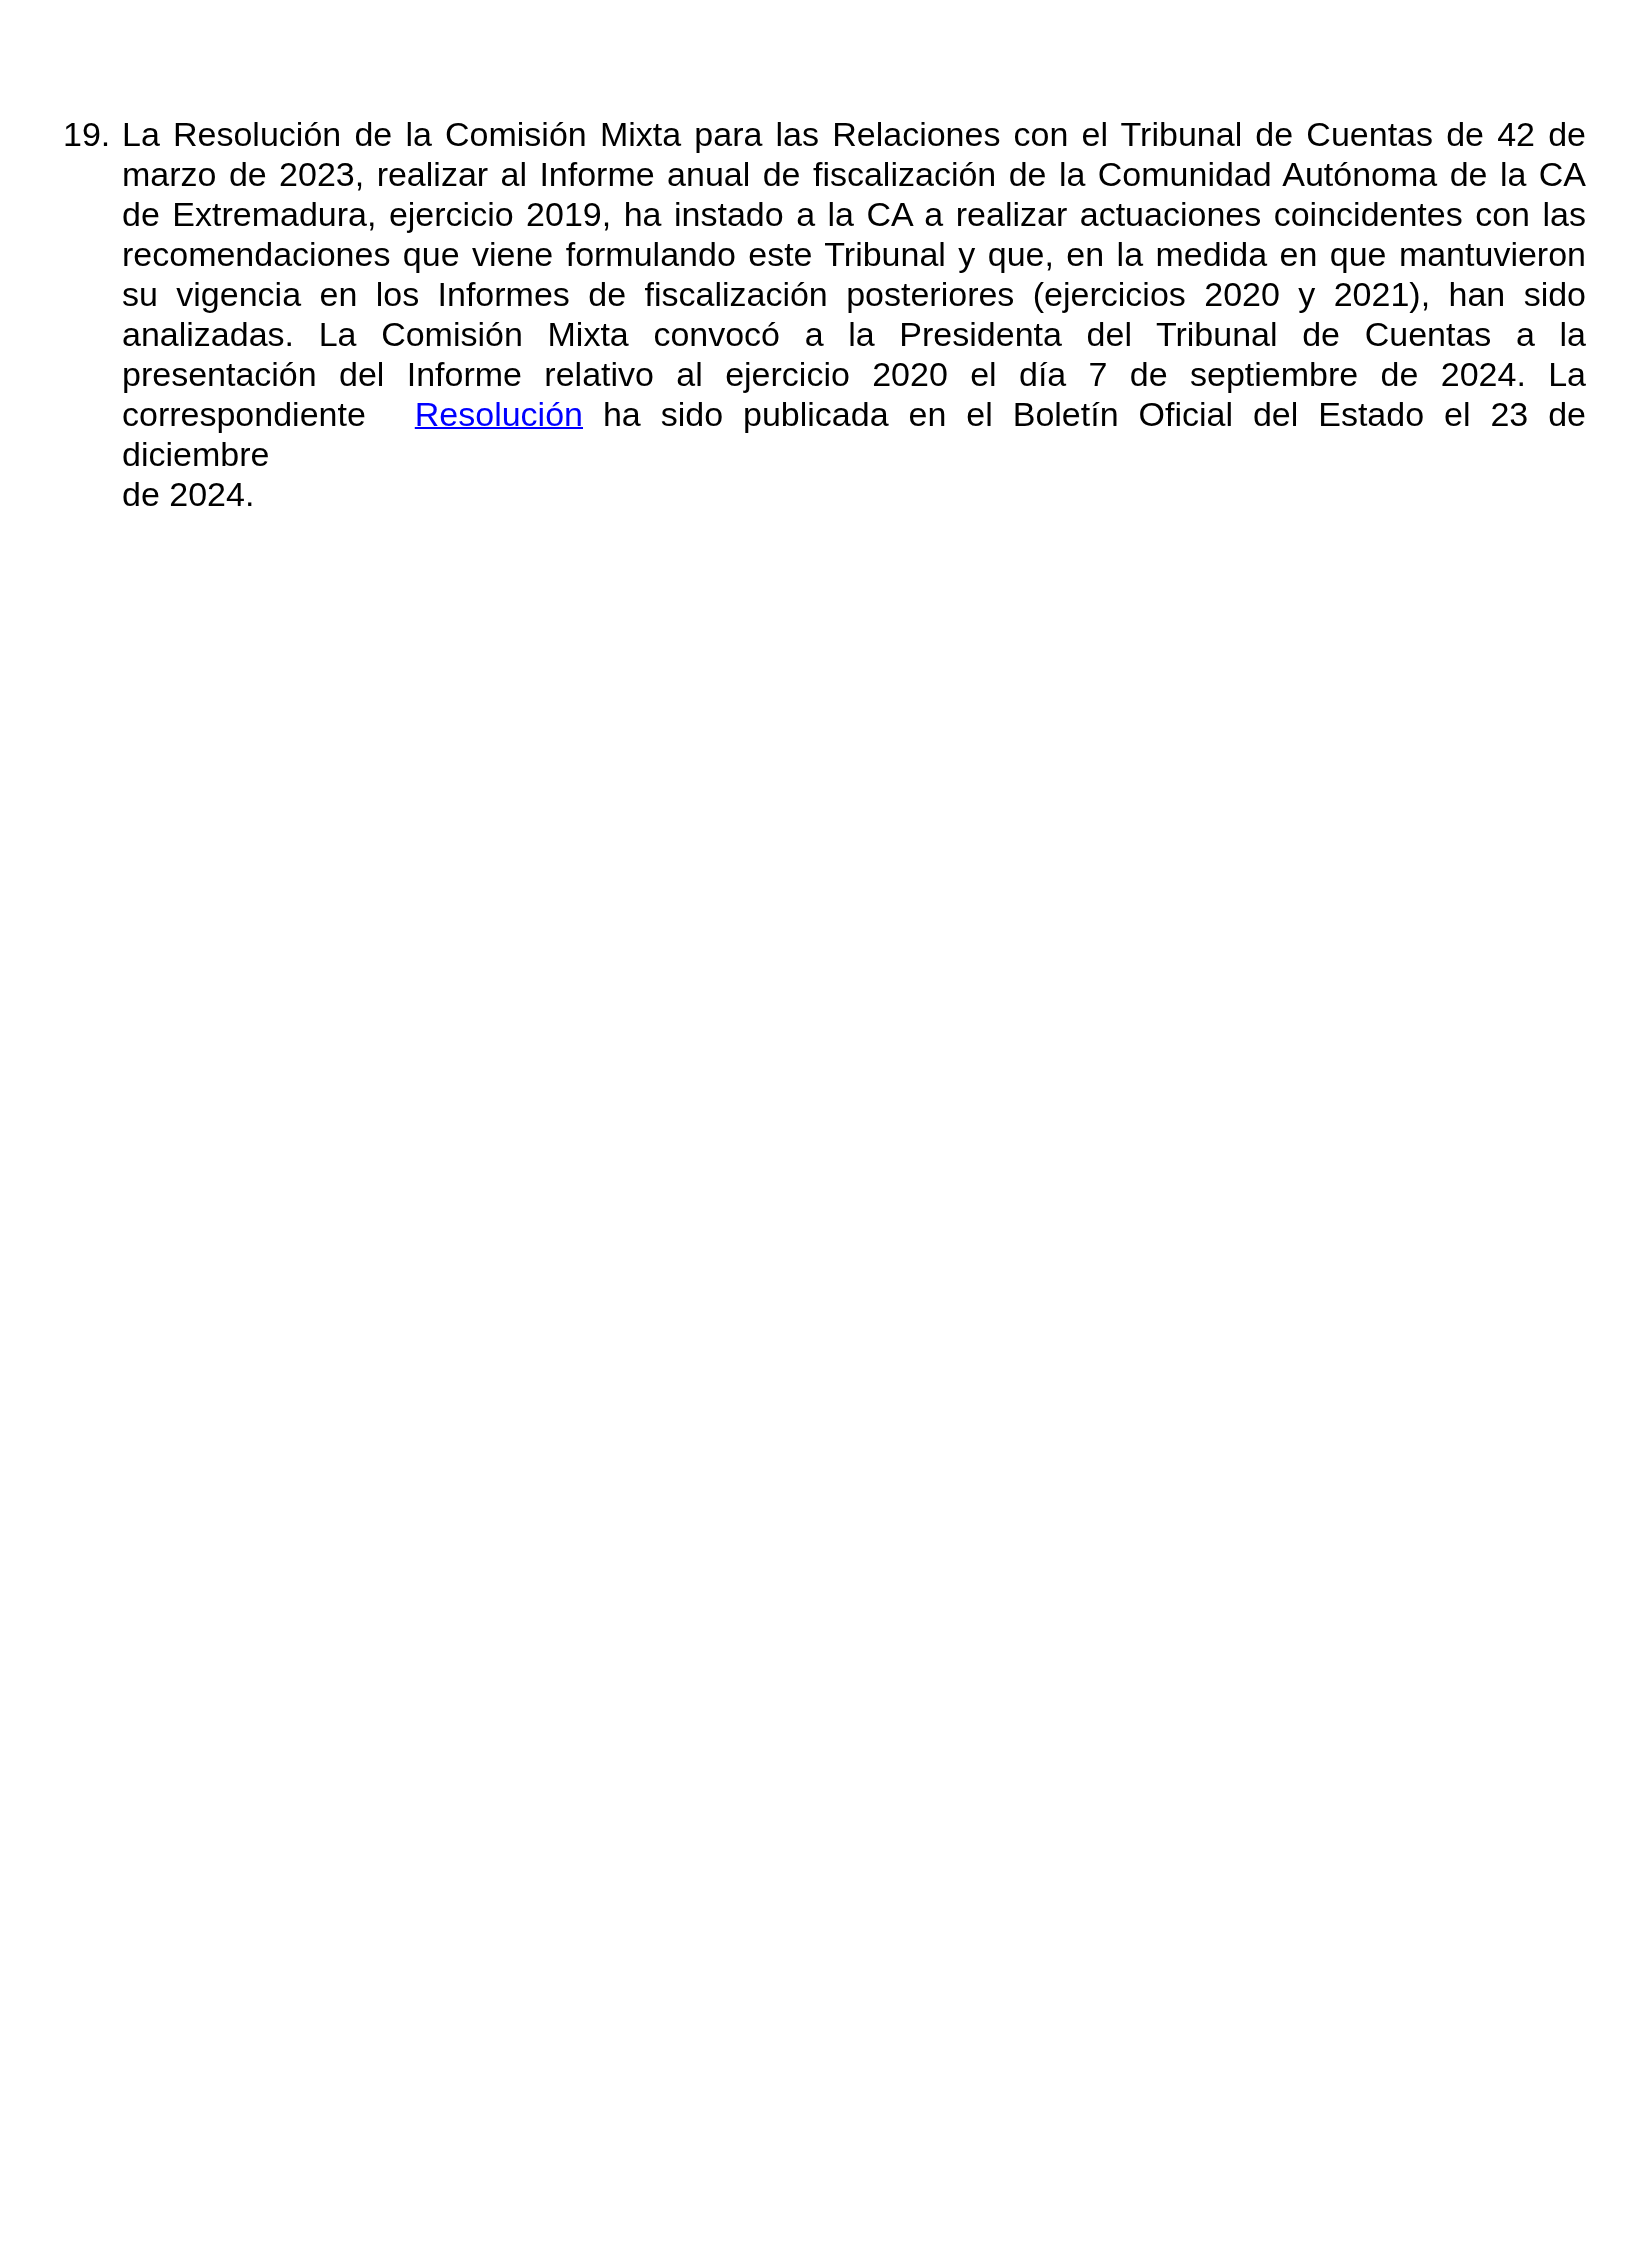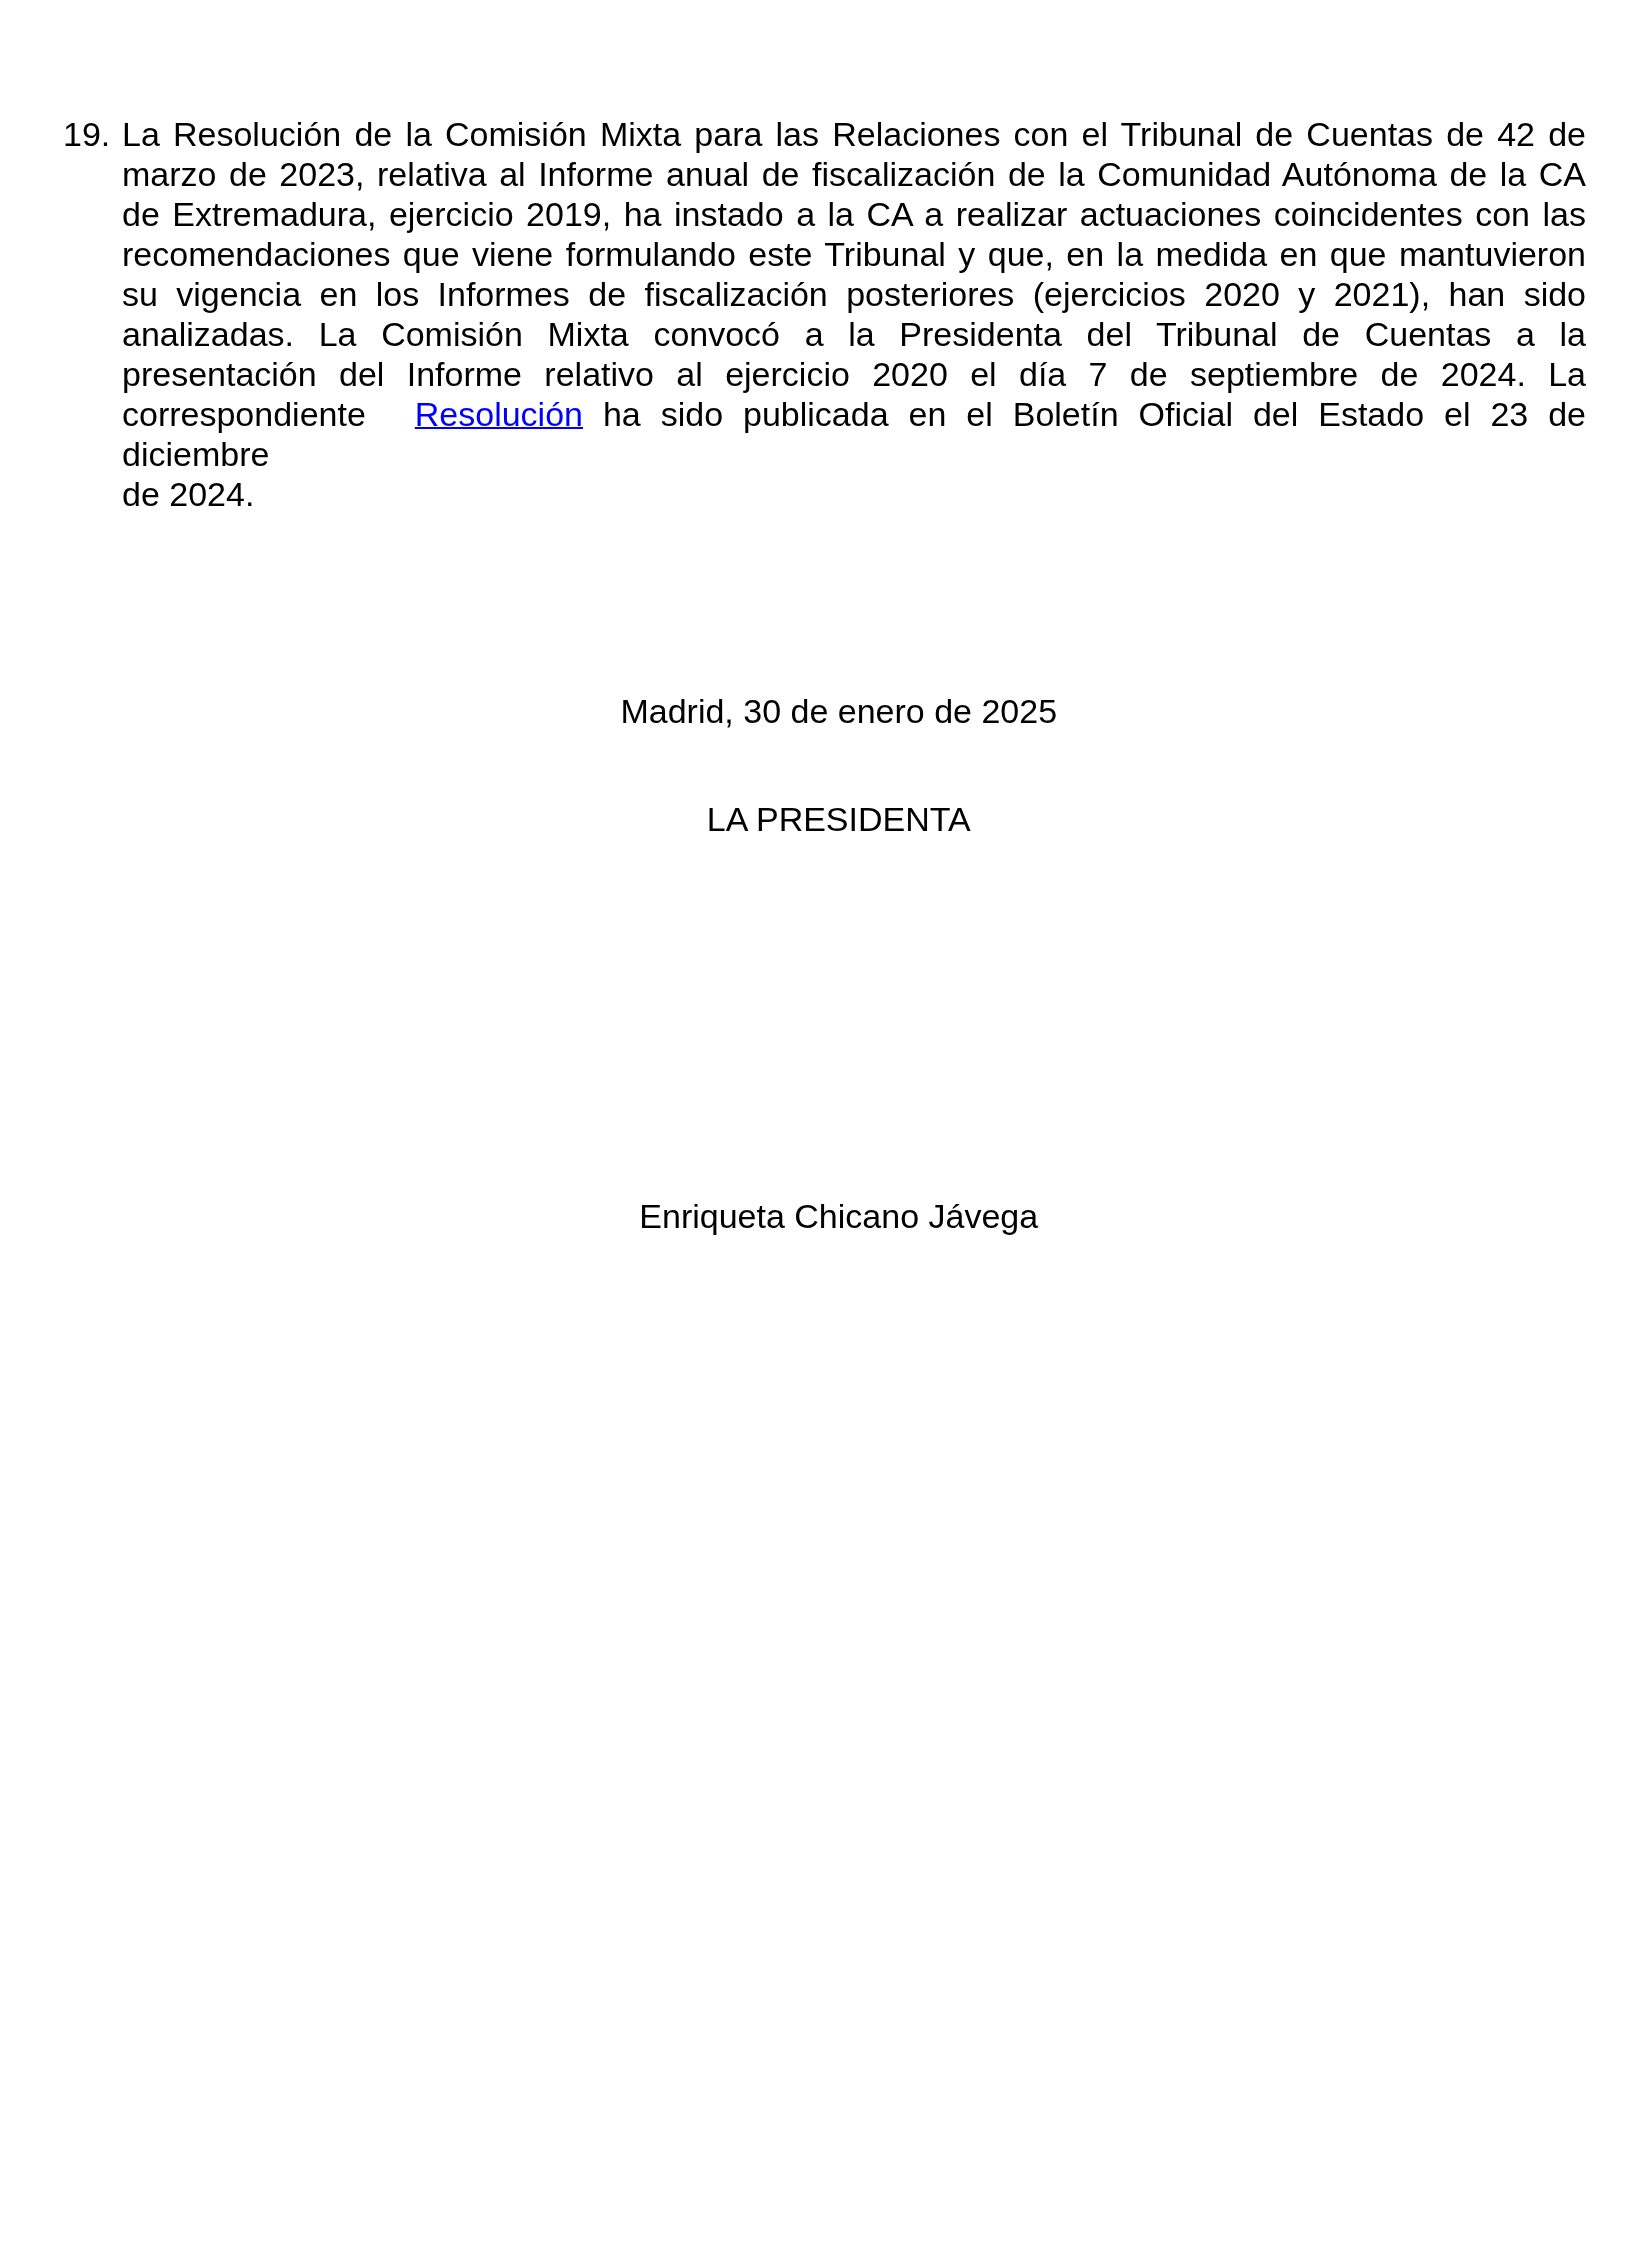--- a/index.html
+++ b/index.html
@@ -54,32 +54,27 @@
 </style>
 </head>
 <body>
 
 <div class="page">
 
   <div class="para">
     <span class="item-num">19.</span>
 
     <span class="line just">La Resolución de la Comisión Mixta para las Relaciones con el Tribunal de Cuentas de 42 de</span>
-    <span class="line just">marzo de 2023, relativa al Informe anual de fiscalización de la Comunidad Autónoma de la CA</span>
+    <span class="line just">marzo de 2023, realizar al Informe anual de fiscalización de la Comunidad Autónoma de la CA</span>
     <span class="line just">de Extremadura, ejercicio 2019, ha instado a la CA a realizar actuaciones coincidentes con las</span>
     <span class="line just">recomendaciones que viene formulando este Tribunal y que, en la medida en que mantuvieron</span>
     <span class="line just">su vigencia en los Informes de fiscalización posteriores (ejercicios 2020 y 2021), han sido</span>
     <span class="line just">analizadas. La Comisión Mixta convocó a la Presidenta del Tribunal de Cuentas a la</span>
     <span class="line just">presentación del Informe relativo al ejercicio 2020 el día 7 de septiembre de 2024. La</span>
 
     <span class="line just"><span>correspondiente </span><a class="doclink">Resolución</a><span> ha sido publicada en el Boletín Oficial del Estado el 23 de diciembre</span></span>
 
     <span class="line">de 2024.</span>
   </div>
 
-  <div class="closing">
-    <div class="line dateline">Madrid, 30 de enero de 2025</div>
-    <div class="line role-line">LA PRESIDENTA</div>
-    <div class="line signer">Enriqueta Chicano Jávega</div>
-  </div>
 
 </div>
 
 
 </body></html>

